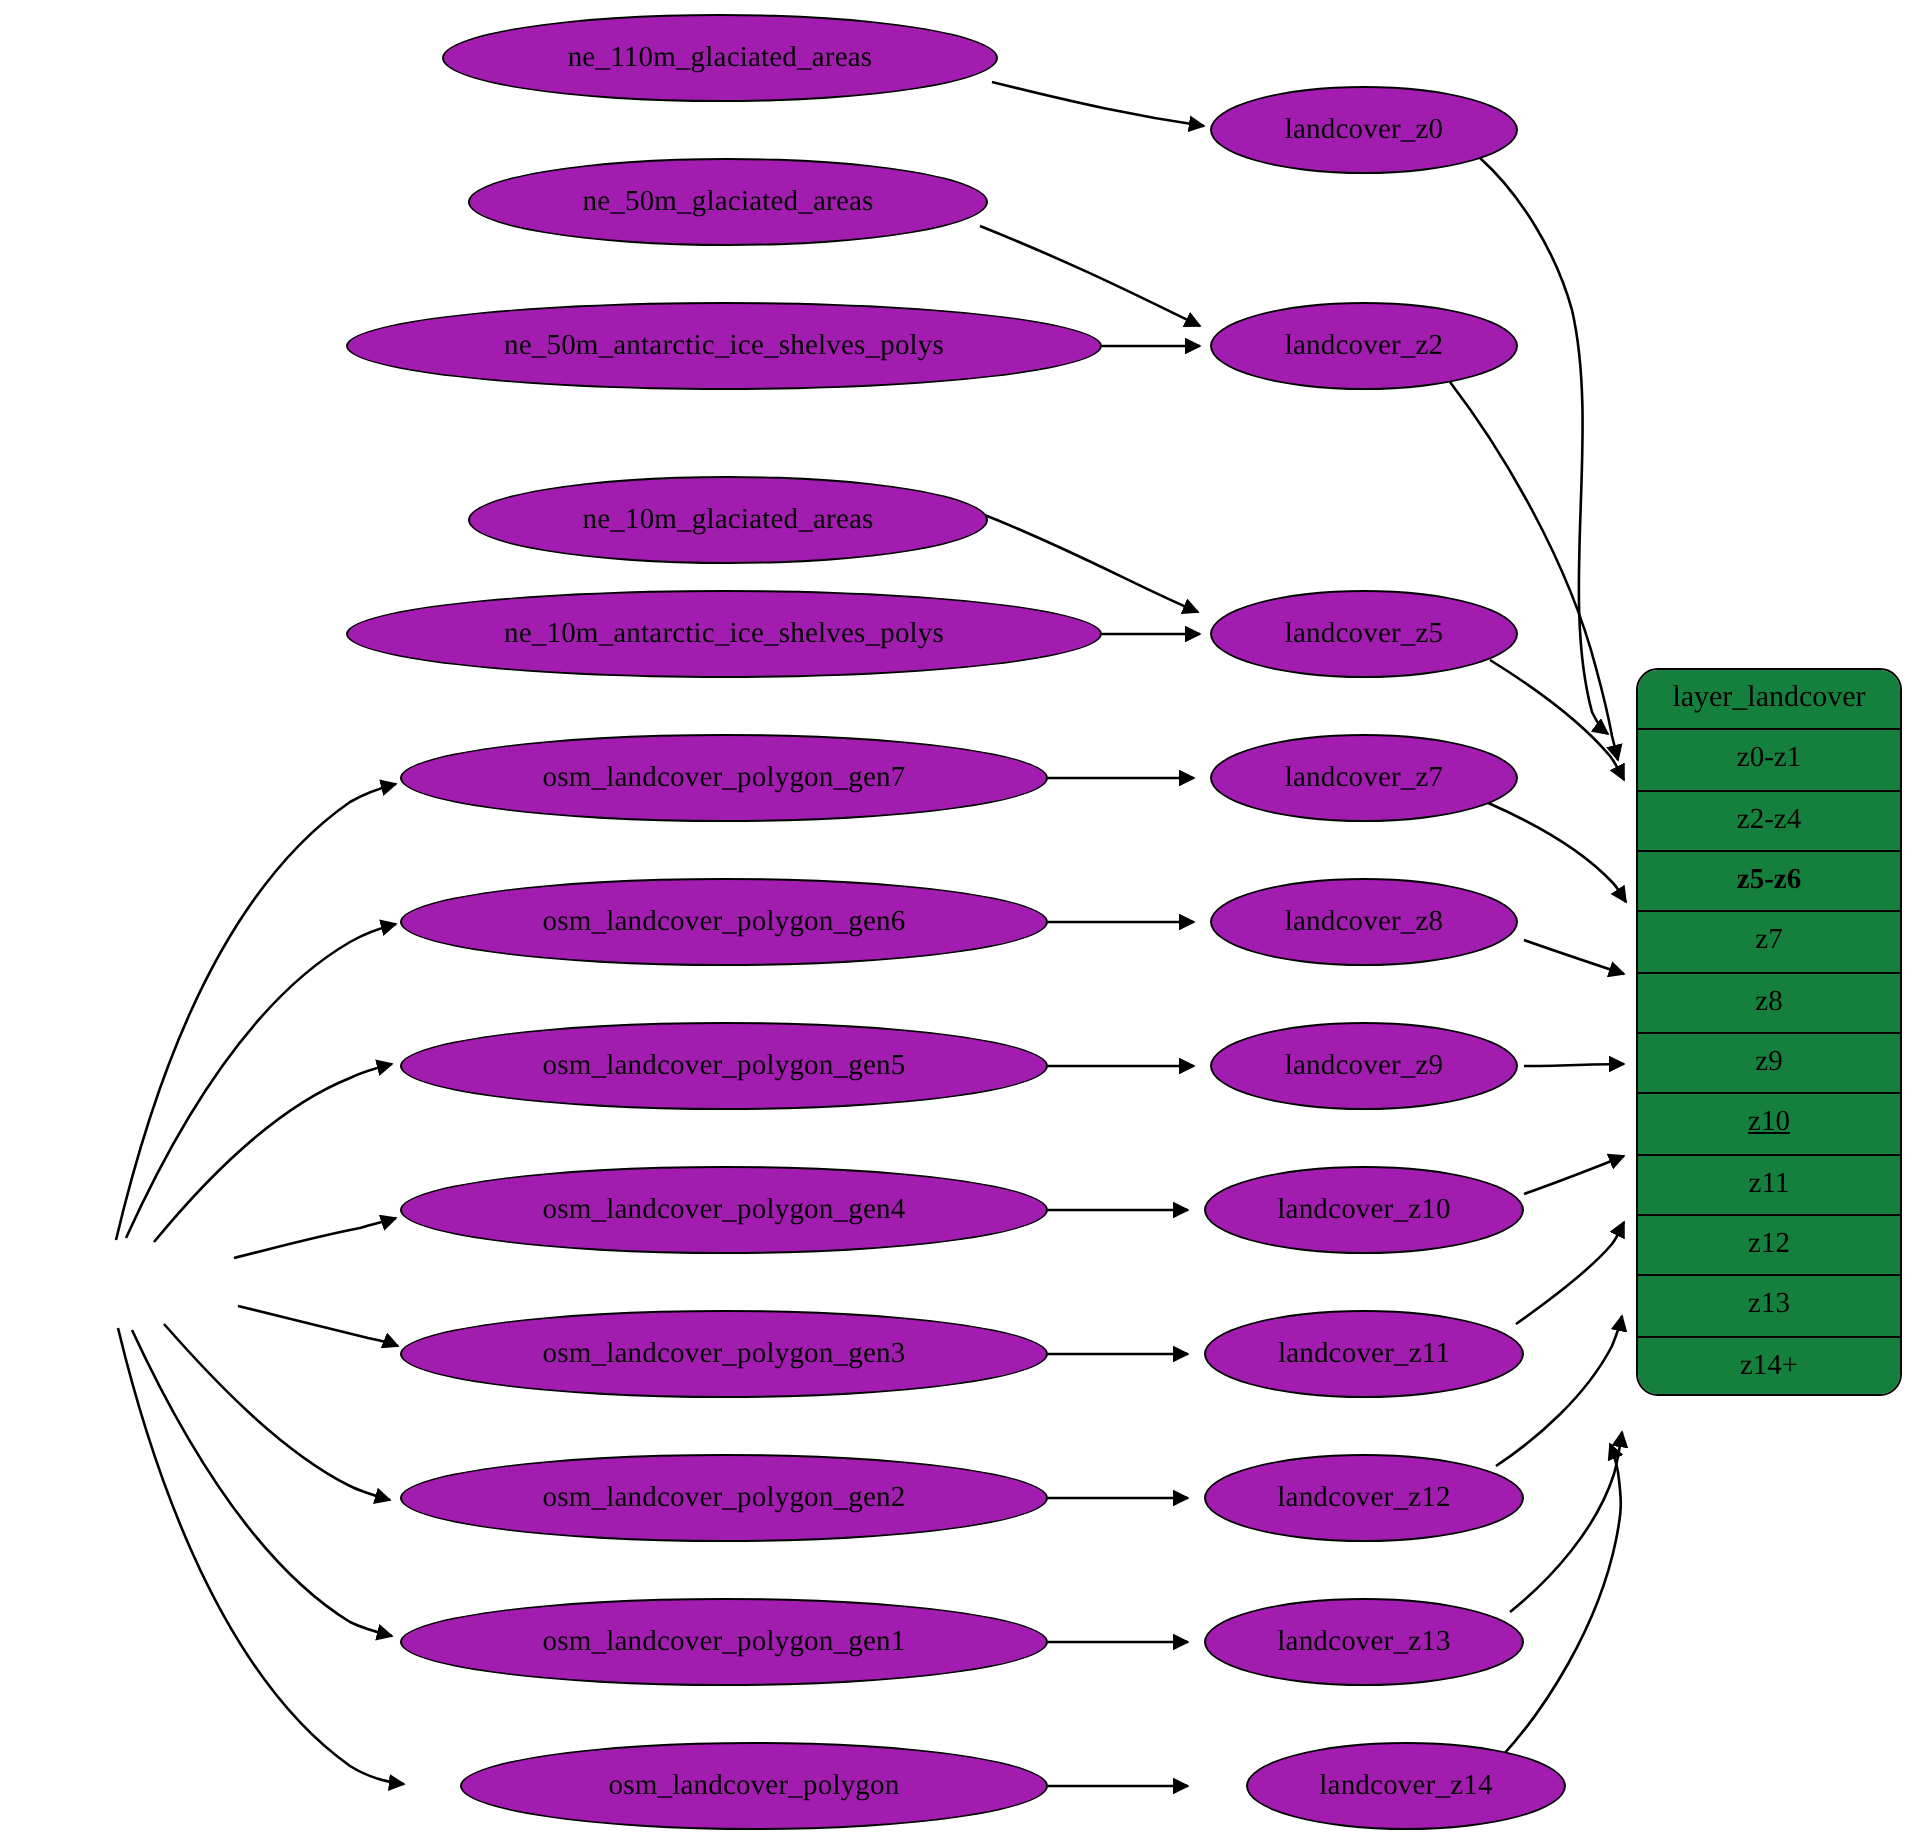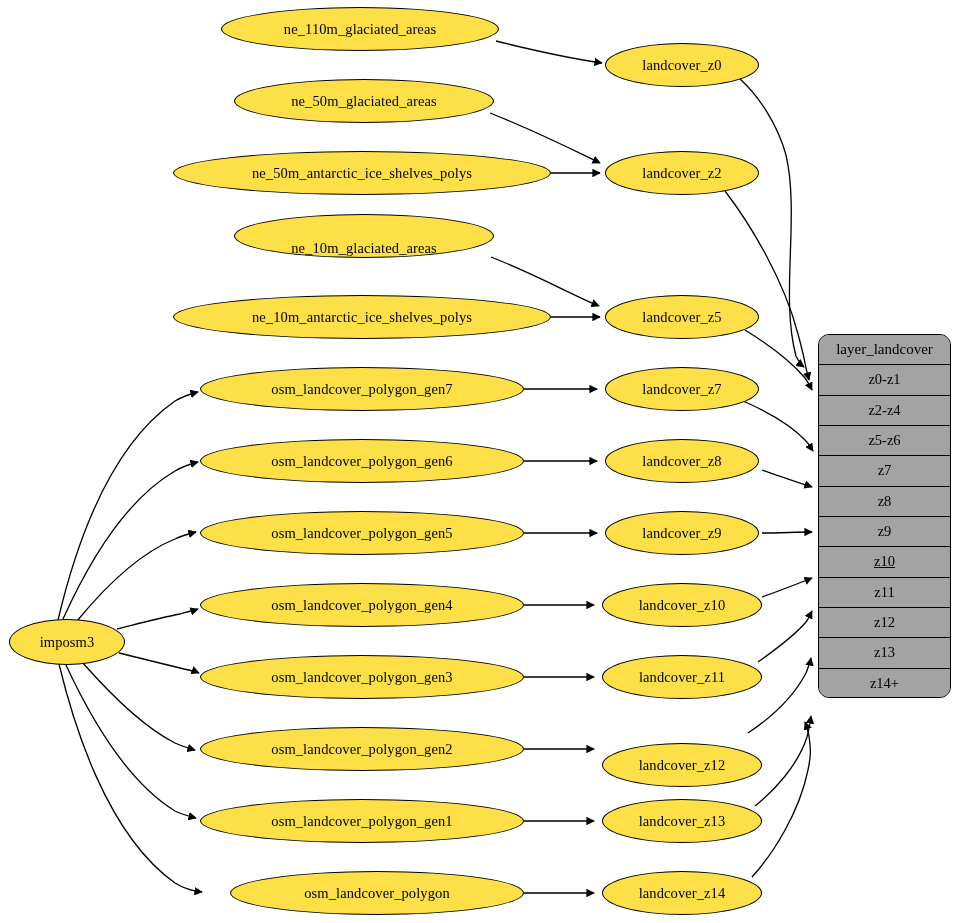--- a/index.html
+++ b/index.html
@@ -23,21 +23,21 @@
     height: 923px;
     pointer-events: none;
   }
   .node-ellipse {
     position: absolute;
     display: flex;
     align-items: center;
     justify-content: center;
     border: 1.2px solid #000000;
     border-radius: 50%;
-    background: #fde047;
+    background: #a21caf;
     box-sizing: border-box;
     color: #000000;
     white-space: nowrap;
     font-size: 14.5px;
     letter-spacing: 0.1px;
   }
   .table-box {
     position: absolute;
     border: 1.4px solid #000000;
     border-radius: 11px;
@@ -45,21 +45,21 @@
     box-sizing: border-box;
     overflow: hidden;
   }
   .table-row {
     display: flex;
     align-items: center;
     justify-content: center;
     box-sizing: border-box;
     font-size: 14.5px;
     color: #000000;
-    background: #a3a3a3;
+    background: #15803d;
     border-bottom: 1.4px solid #000000;
     white-space: nowrap;
   }
   .table-row:last-child {
     border-bottom: none;
   }
   .table-header {
     font-size: 15px;
   }
 </style>
@@ -113,21 +113,21 @@
   <div id="input-nodes">
       <div class="node-ellipse" style="left: 221px; top: 7px; width: 278px; height: 44px;">
         <span>ne_110m_glaciated_areas</span>
       </div>
       <div class="node-ellipse" style="left: 234px; top: 79px; width: 260px; height: 44px;">
         <span>ne_50m_glaciated_areas</span>
       </div>
       <div class="node-ellipse" style="left: 173px; top: 151px; width: 378px; height: 44px;">
         <span>ne_50m_antarctic_ice_shelves_polys</span>
       </div>
-      <div class="node-ellipse" style="left: 234px; top: 214px; width: 260px; height: 44px; align-items: flex-end;">
+      <div class="node-ellipse" style="left: 234px; top: 238px; width: 260px; height: 44px;">
         <span>ne_10m_glaciated_areas</span>
       </div>
       <div class="node-ellipse" style="left: 173px; top: 295px; width: 378px; height: 44px;">
         <span>ne_10m_antarctic_ice_shelves_polys</span>
       </div>
       <div class="node-ellipse" style="left: 200px; top: 367px; width: 324px; height: 44px;">
         <span>osm_landcover_polygon_gen7</span>
       </div>
       <div class="node-ellipse" style="left: 200px; top: 439px; width: 324px; height: 44px;">
         <span>osm_landcover_polygon_gen6</span>
@@ -169,40 +169,37 @@
       </div>
       <div class="node-ellipse" style="left: 605px; top: 511px; width: 154px; height: 44px;">
         <span>landcover_z9</span>
       </div>
       <div class="node-ellipse" style="left: 602px; top: 583px; width: 160px; height: 44px;">
         <span>landcover_z10</span>
       </div>
       <div class="node-ellipse" style="left: 602px; top: 655px; width: 160px; height: 44px;">
         <span>landcover_z11</span>
       </div>
-      <div class="node-ellipse" style="left: 602px; top: 743px; width: 160px; height: 44px;">
+      <div class="node-ellipse" style="left: 602px; top: 727px; width: 160px; height: 44px;">
         <span>landcover_z12</span>
       </div>
       <div class="node-ellipse" style="left: 602px; top: 799px; width: 160px; height: 44px;">
         <span>landcover_z13</span>
       </div>
-      <div class="node-ellipse" style="left: 602px; top: 871px; width: 160px; height: 44px;">
+      <div class="node-ellipse" style="left: 623px; top: 871px; width: 160px; height: 44px;">
         <span>landcover_z14</span>
       </div>
     </div>
 
-  <div class="node-ellipse" id="source-node" style="left: 9px; top: 619px; width: 116px; height: 46px;">
-    <span>imposm3</span>
-  </div>
 
   <div class="table-box" id="layer-table" style="left: 818px; top: 334px; width: 133px; height: 364px;">
       <div class="table-row table-header" style="height: 30.33px;">layer_landcover</div>
       <div class="table-row" style="height: 30.33px;">z0-z1</div>
       <div class="table-row" style="height: 30.33px;">z2-z4</div>
-      <div class="table-row" style="height: 30.33px;">z5-z6</div>
+      <div class="table-row" style="height: 30.33px; font-weight: bold;">z5-z6</div>
       <div class="table-row" style="height: 30.33px;">z7</div>
       <div class="table-row" style="height: 30.33px;">z8</div>
       <div class="table-row" style="height: 30.33px;">z9</div>
       <div class="table-row" style="height: 30.33px; text-decoration: underline;">z10</div>
       <div class="table-row" style="height: 30.33px;">z11</div>
       <div class="table-row" style="height: 30.33px;">z12</div>
       <div class="table-row" style="height: 30.33px;">z13</div>
       <div class="table-row" style="height: 30.33px;">z14+</div>
     </div>
 

